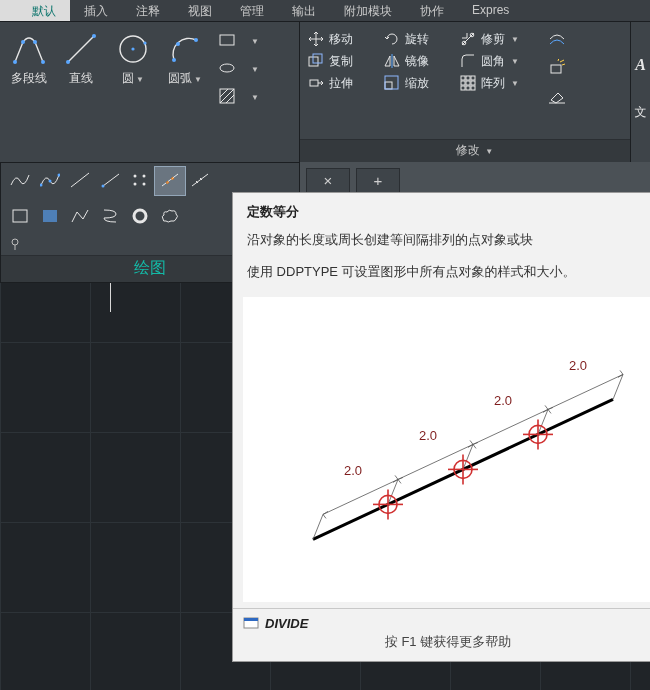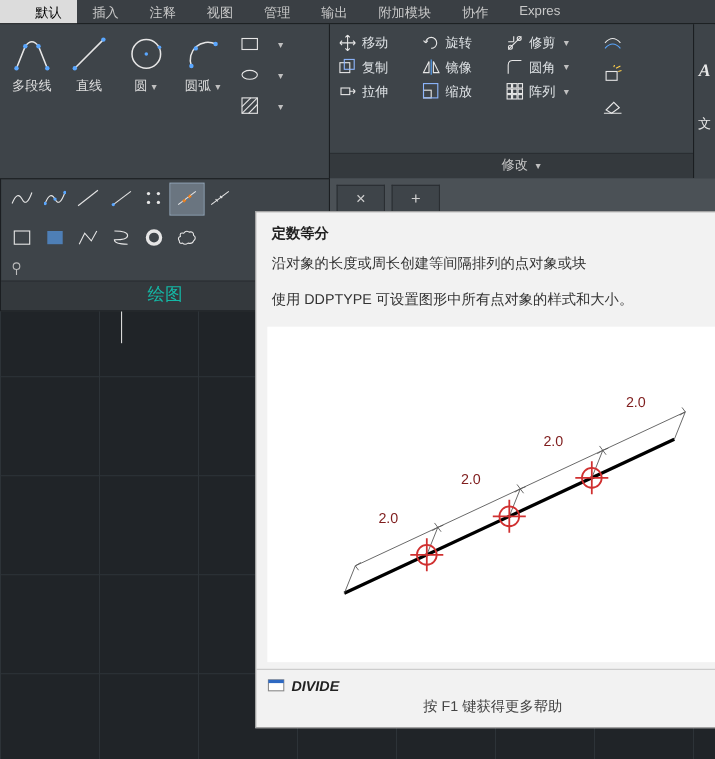--- a/index.html
+++ b/index.html
@@ -19,21 +19,21 @@
     background: #3a3f44;
     border-bottom: 1px solid #1b1e21;
   }
   .tabstrip .tab {
     padding: 3px 14px 0 14px;
     color: #c9c9c9;
     cursor: pointer;
   }
   .tabstrip .tab.active {
     background: #dcdcdc;
-    color: #000000;
+    color: #0f766e;
     padding-left: 32px;
   }
   
   .ribbons { display:flex; height:140px; }
   .panel {
     border-right:1px solid #1b1e21;
     background:#3e4449;
     display:flex; flex-direction:column;
   }
   .panel-body { flex:1; padding:4px 6px; display:flex; gap:6px; }

